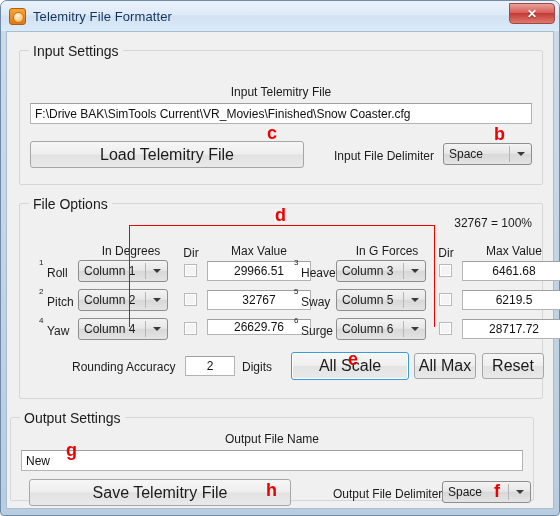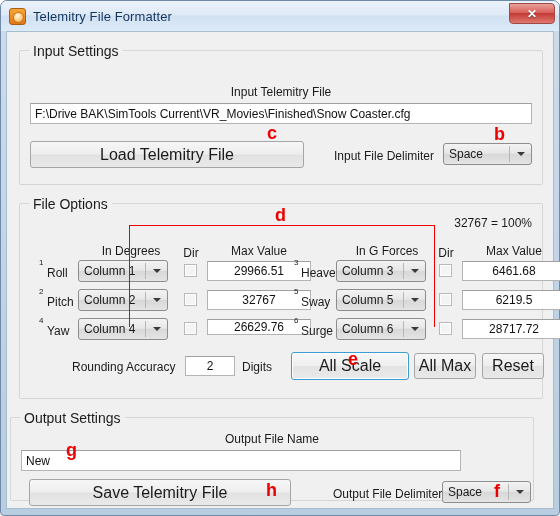--- a/index.html
+++ b/index.html
@@ -322,21 +322,21 @@
       <div class="btn focused" style="left:271px; top:148px; width:118px; height:28px;">All Scale</div>
       <div class="btn" style="left:394px; top:149px; width:62px; height:26px;">All Max</div>
       <div class="btn" style="left:462px; top:149px; width:62px; height:26px;">Reset</div>
     </div>
 
     <div class="group" id="grp-output">
       <div class="legend">Output Settings</div>
 
       <div class="lbl center" style="left:0; top:14px; width:522px;">Output File Name</div>
 
-      <div class="textbox" style="left:10px; top:32px; width:440px; height:21px;">New</div>
+      <div class="textbox" style="left:10px; top:32px; width:502px; height:21px;">New</div>
     </div>
 
     <div class="btn" style="left:22px; top:447px; width:262px; height:27px;">Save Telemitry File</div>
 
     <div class="lbl" style="left:326px; top:455px;">Output File Delimiter</div>
 
     <div class="combo" style="left:435px; top:449px; width:89px; height:22px;">
       <span>Space</span>
       <span class="sep"></span>
       <span class="arrow"></span>

